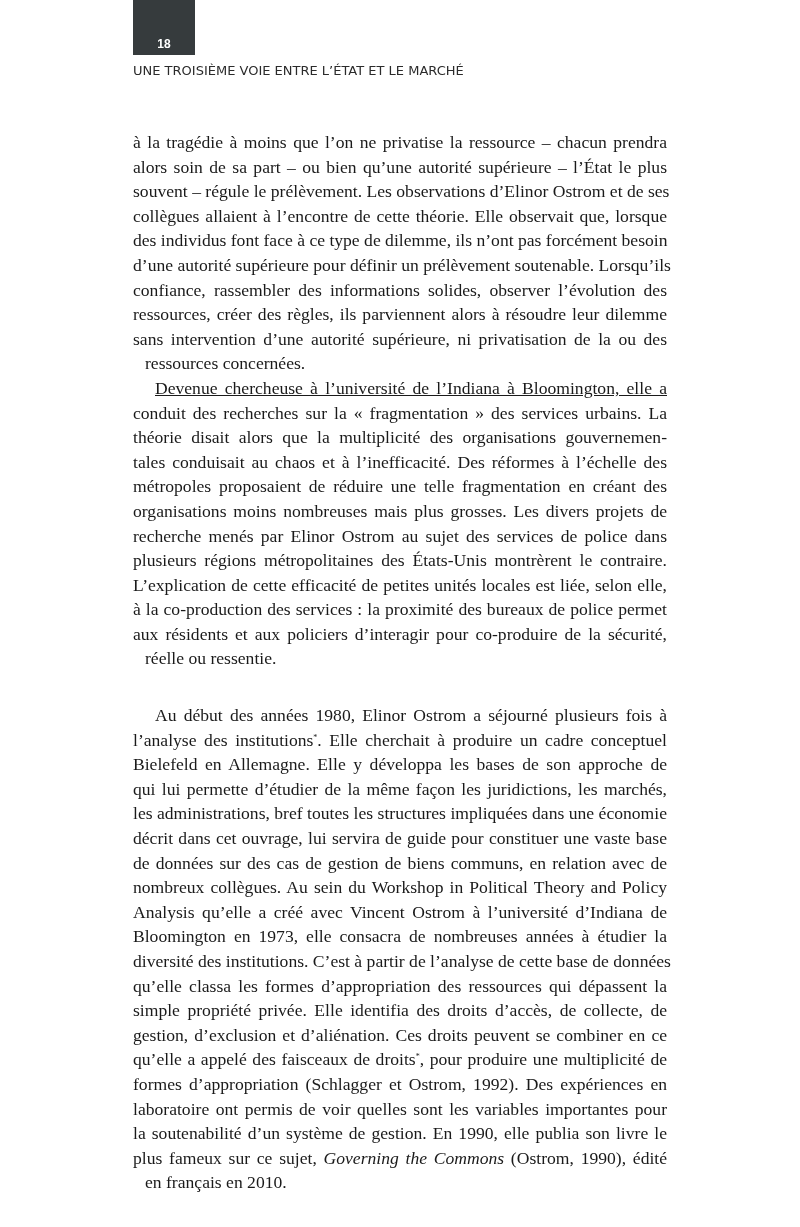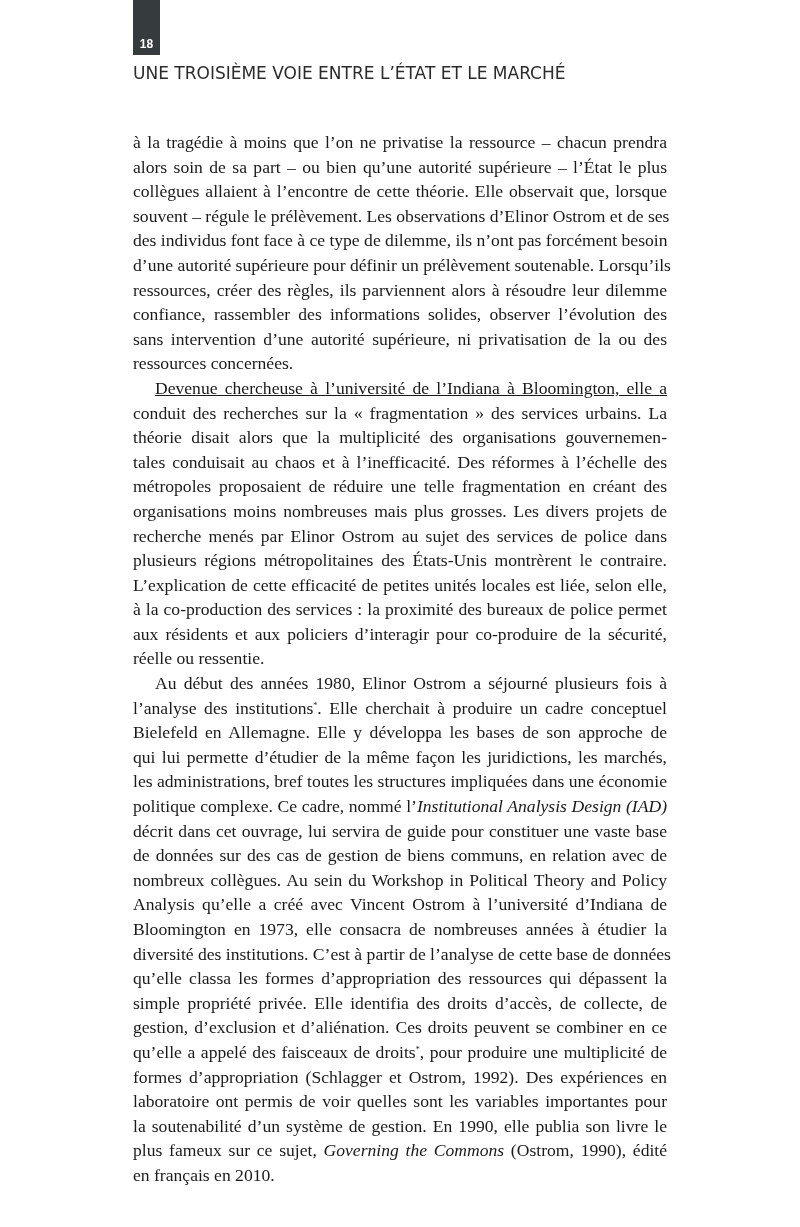--- a/index.html
+++ b/index.html
@@ -1,71 +1,70 @@
 <!DOCTYPE html>
 <html><head>
   <meta charset="utf-8">
   <style>
     html, body { margin: 0; padding: 0; background: #ffffff; }
     body { width: 800px; height: 1227px; position: relative; overflow: hidden; }
-    .tab { position: absolute; left: 133px; top: 0; width: 27px; height: 55px; background: #363b3d; }
+    .tab { position: absolute; left: 133px; top: 0; width: 27px; height: 55px; background: #363b3d; padding-left: 35px; }
     .tab .num { position: absolute; left: 0; right: 0; bottom: 4px; text-align: center; color: #ffffff;
       font-family: "Liberation Sans", sans-serif; font-weight: bold; font-size: 12px; }
     .running-head { position: absolute; left: 133px; top: 63px; font-family: "DejaVu Sans", sans-serif;
-      font-size: 17px; color: #2b2b2b; letter-spacing: 0; }
+      font-size: 13px; color: #2b2b2b; letter-spacing: 0; }
     .body { position: absolute; left: 133px; top: 130px; width: 534px;
       font-family: "Liberation Serif", serif; font-size: 17.6px; line-height: 24.6px; color: #1a1a1a; }
     .body p { margin: 0; text-align: justify; text-align-last: auto; }
     .body .line { display: block; text-align: justify; text-align-last: justify; white-space: nowrap; }
-    .body .line.last { text-align-last: left; }
+    .body .line.last { text-align-last: left; margin-left: 12px; }
     sup { font-size: 8px; vertical-align: 6px; line-height: 0; }
     i { font-style: italic; }
   </style>
 </head>
 <body>
 
 <div class="tab">
   <span class="num">18</span>
 </div>
 <div class="running-head">UNE TROISIÈME VOIE ENTRE L’ÉTAT ET LE MARCHÉ</div>
 
 <div class="body" id="body">
     <p>
       <span class="line">à la tragédie à moins que l’on ne privatise la ressource – chacun prendra</span>
       <span class="line">alors soin de sa part – ou bien qu’une autorité supérieure – l’État le plus</span>
+      <span class="line">souvent – régule le prélèvement. Les observations d’Elinor Ostrom et de ses</span>
       <span class="line">collègues allaient à l’encontre de cette théorie. Elle observait que, lorsque</span>
-      <span class="line">souvent – régule le prélèvement. Les observations d’Elinor Ostrom et de ses</span>
       <span class="line">des individus font face à ce type de dilemme, ils n’ont pas forcément besoin</span>
       <span class="line">d’une autorité supérieure pour définir un prélèvement soutenable. Lorsqu’ils</span>
+      <span class="line">confiance, rassembler des informations solides, observer l’évolution des</span>
       <span class="line">ressources, créer des règles, ils parviennent alors à résoudre leur dilemme</span>
-      <span class="line">confiance, rassembler des informations solides, observer l’évolution des</span>
       <span class="line">sans intervention d’une autorité supérieure, ni privatisation de la ou des</span>
       <span class="line last">ressources concernées.</span>
     </p>
     <p>
       <span class="line" style="text-indent: 22px; text-decoration: underline;">Devenue chercheuse à l’université de l’Indiana à Bloomington, elle a</span>
       <span class="line">conduit des recherches sur la « fragmentation » des services urbains. La</span>
       <span class="line">théorie disait alors que la multiplicité des organisations gouvernemen-</span>
       <span class="line">tales conduisait au chaos et à l’inefficacité. Des réformes à l’échelle des</span>
       <span class="line">métropoles proposaient de réduire une telle fragmentation en créant des</span>
       <span class="line">organisations moins nombreuses mais plus grosses. Les divers projets de</span>
       <span class="line">recherche menés par Elinor Ostrom au sujet des services de police dans</span>
       <span class="line">plusieurs régions métropolitaines des États-Unis montrèrent le contraire.</span>
       <span class="line">L’explication de cette efficacité de petites unités locales est liée, selon elle,</span>
       <span class="line">à la co-production des services : la proximité des bureaux de police permet</span>
       <span class="line">aux résidents et aux policiers d’interagir pour co-produire de la sécurité,</span>
       <span class="line last">réelle ou ressentie.</span>
     </p>
     <p>
-      <span class="line" style="text-indent: 22px;">Au début des années 1980, Elinor Ostrom a séjourné plusieurs fois à</span>
+      <span class="line" style="text-indent: 22px; margin-top: 32px;">Au début des années 1980, Elinor Ostrom a séjourné plusieurs fois à</span>
       <span class="line">l’analyse des institutions<sup>*</sup>. Elle cherchait à produire un cadre conceptuel</span>
       <span class="line">Bielefeld en Allemagne. Elle y développa les bases de son approche de</span>
       <span class="line">qui lui permette d’étudier de la même façon les juridictions, les marchés,</span>
       <span class="line">les administrations, bref toutes les structures impliquées dans une économie</span>
-      <span class="line">politique complexe. Ce cadre, nommé l’<i>Institutional Analysis Design (IAD)</i></span>
       <span class="line">décrit dans cet ouvrage, lui servira de guide pour constituer une vaste base</span>
       <span class="line">de données sur des cas de gestion de biens communs, en relation avec de</span>
       <span class="line">nombreux collègues. Au sein du Workshop in Political Theory and Policy</span>
       <span class="line">Analysis qu’elle a créé avec Vincent Ostrom à l’université d’Indiana de</span>
       <span class="line">Bloomington en 1973, elle consacra de nombreuses années à étudier la</span>
       <span class="line">diversité des institutions. C’est à partir de l’analyse de cette base de données</span>
       <span class="line">qu’elle classa les formes d’appropriation des ressources qui dépassent la</span>
       <span class="line">simple propriété privée. Elle identifia des droits d’accès, de collecte, de</span>
       <span class="line">gestion, d’exclusion et d’aliénation. Ces droits peuvent se combiner en ce</span>
       <span class="line">qu’elle a appelé des faisceaux de droits<sup>*</sup>, pour produire une multiplicité de</span>

